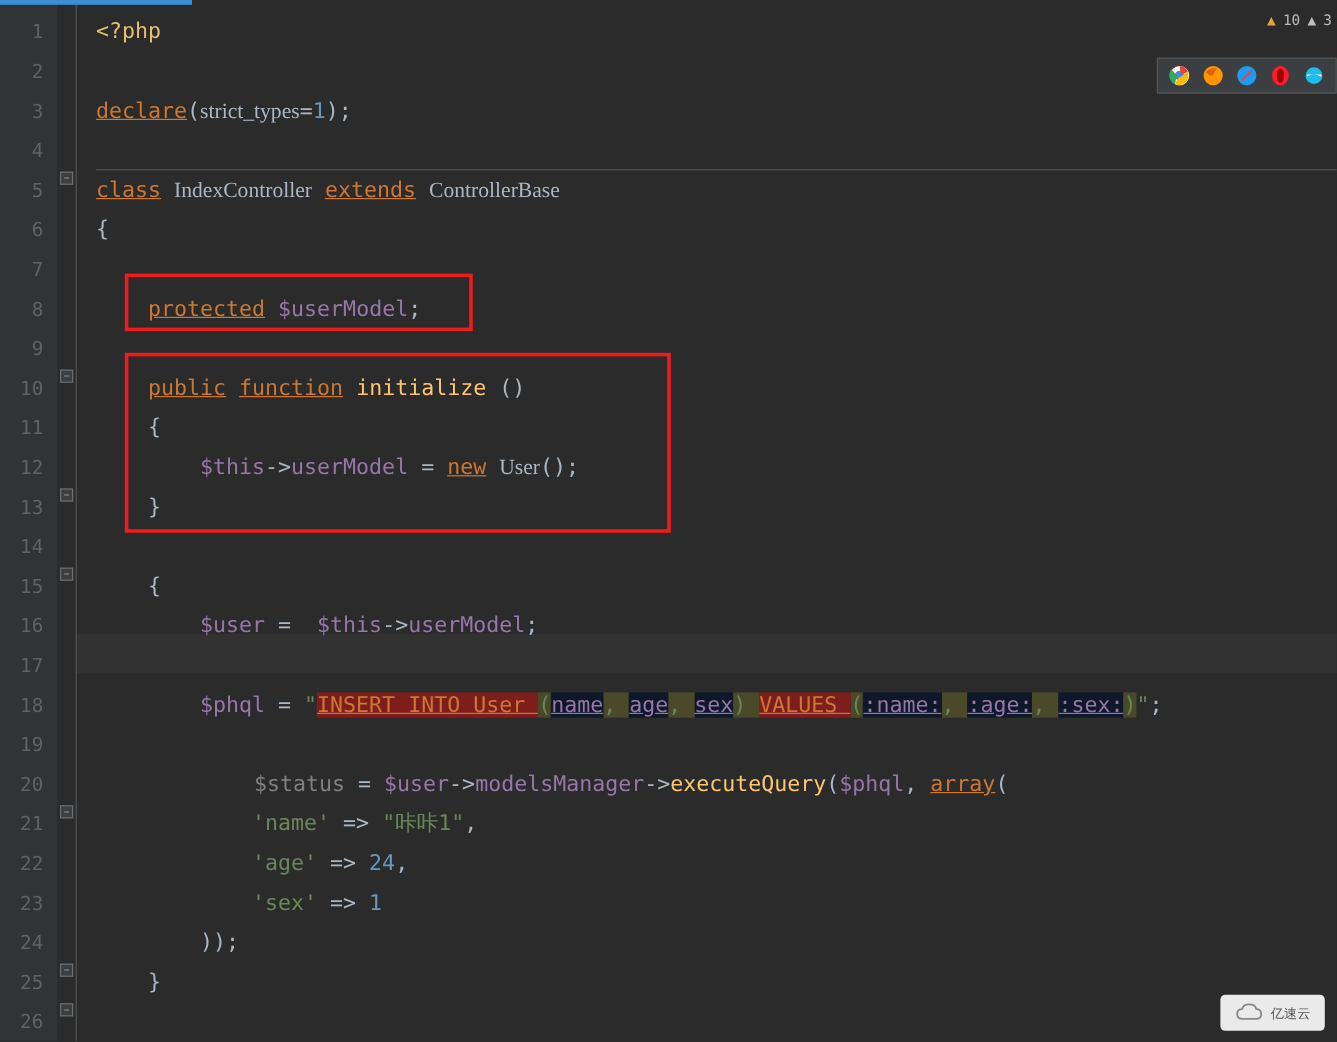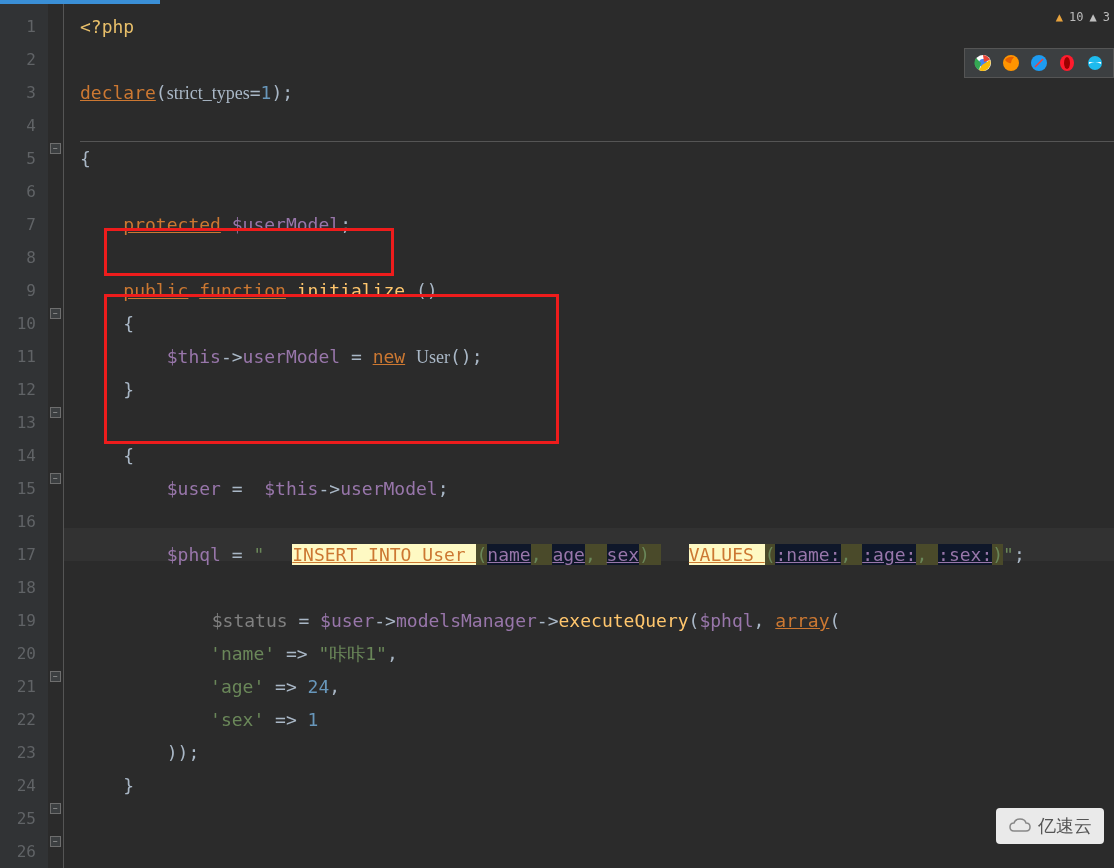--- a/index.html
+++ b/index.html
@@ -112,41 +112,41 @@
 .bicon {
   width: 20px; height: 20px;
   border-radius: 50%;
   display: flex;
   align-items: center;
   justify-content: center;
   font-size: 12px;
 }
 .watermark {
   position: absolute;
-  bottom: 24px;
+  bottom: 9px;
   right: 10px;
   background: rgba(255,255,255,0.9);
   padding: 6px 12px;
   border-radius: 4px;
   color: #555;
-  font-size: 18px;
+  font-size: 11px;
   display: flex;
   align-items: center;
   gap: 6px;
 }
 
 .tag { color: #e8bf6a; }
 .kw { color: #cc7832; text-decoration: underline; }
 .fn { color: #ffc66d; }
 .cls { color: #a9b7c6; font-family: Liberation Serif, serif; }
 .var { color: #9876aa; }
 .num { color: #6897bb; }
 .str { color: #6a8759; }
 .str-bg { background: #4a4a2a; color: #6a8759; }
-.str-kw { color: #cc7832; background: #fef9c3; text-decoration: underline; margin-left: 28px; }
+.str-kw { color: #cc7832; background: #7f1d1d; text-decoration: underline; }
 .str-id { color: #9876aa; background: #0f172a; text-decoration: underline; }
 .op { color: #a9b7c6; }
 .pn { color: #a9b7c6; }
 .unused { color: #808080; margin-left: 45px; }
 </style>
 </head>
 <body>
 
 <div class="top-progress"></div>
 
@@ -237,20 +237,21 @@
   <div class="code-area">
     <div class="line-highlight" style="top:528px"></div>
 
     <div class="red-box" style="top:228px; left:40px; width:290px; height:48px;"></div>
     <div class="red-box" style="top:294px; left:40px; width:455px; height:150px;"></div>
 
     <div class="code-line"><span class="tag">&lt;?php</span></div>
     <div class="code-line"></div>
     <div class="code-line"><span class="kw">declare</span><span class="pn">(</span><span class="cls">strict_types</span><span class="op">=</span><span class="num">1</span><span class="pn">)</span><span class="pn">;</span></div>
     <div class="code-line hr-line"></div>
+    <div class="code-line"><span class="kw">class</span> <span class="cls">IndexController</span> <span class="kw">extends</span> <span class="cls">ControllerBase</span></div>
     <div class="code-line"><span class="pn">{</span></div>
     <div class="code-line"></div>
     <div class="code-line">    <span class="kw">protected</span> <span class="var">$userModel</span><span class="pn">;</span></div>
     <div class="code-line"></div>
     <div class="code-line">    <span class="kw">public</span> <span class="kw">function</span> <span class="fn">initialize</span> <span class="pn">()</span></div>
     <div class="code-line">    <span class="pn">{</span></div>
     <div class="code-line">        <span class="var">$this</span><span class="op">-&gt;</span><span class="var">userModel</span><span class="op"> = </span><span class="kw">new</span> <span class="cls">User</span><span class="pn">();</span></div>
     <div class="code-line">    <span class="pn">}</span></div>
     <div class="code-line"></div>
     <div class="code-line">    <span class="pn">{</span></div>

